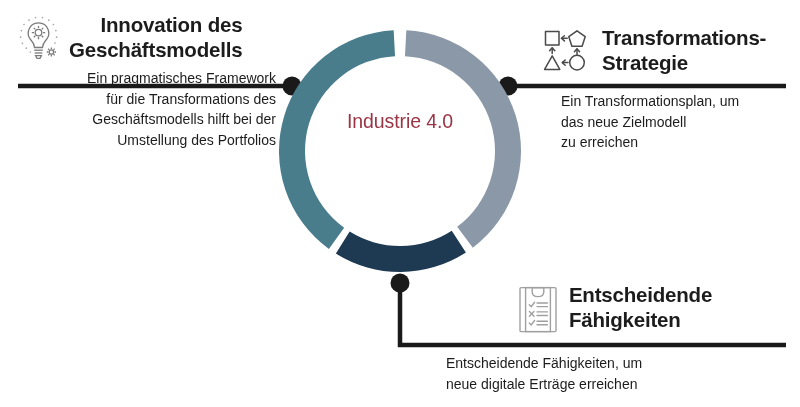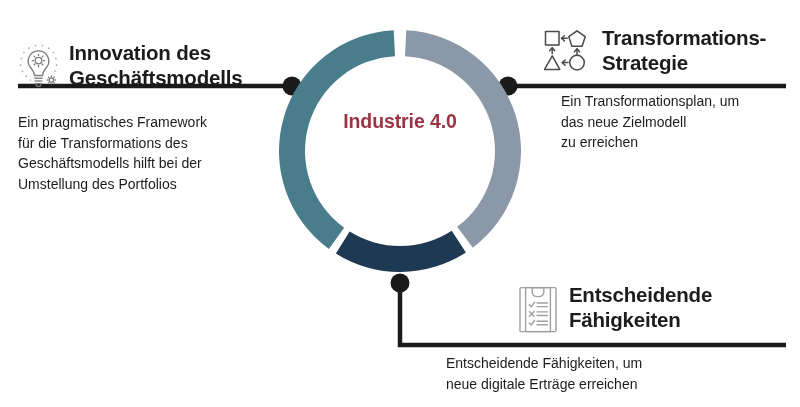--- a/index.html
+++ b/index.html
@@ -36,21 +36,21 @@
     height: 242px;
   }
 
   #center-label {
     position: absolute;
     left: 300px;
     top: 109px;
     width: 200px;
     text-align: center;
     font-size: 19.5px;
-    font-weight: bold;
+    font-weight: normal;
     line-height: 25px;
     color: #9b3544;
     letter-spacing: -0.1px;
   }
   #center-label .l2 { display: block; }
 
   
   .section { position: absolute; }
 
   .head-row {
@@ -71,24 +71,24 @@
     white-space: pre-line;
   }
   .sect-body {
     font-size: 14px;
     line-height: 20.5px;
     color: #1c1c1c;
     white-space: pre-line;
   }
 
   
-  #sec-innovation { left: 14px; top: 40px; width: 262px; }
+  #sec-innovation { left: 14px; top: 12px; width: 262px; text-align: right; }
   #sec-innovation .head-row { align-items: flex-start; }
   #sec-innovation .sect-icon { margin-top: 2px; }
-  #sec-innovation .sect-body { margin-top: 20px; margin-left: 4px; }
+  #sec-innovation .sect-body { margin-top: 4px; margin-left: 4px; }
 
   
   #sec-transformation { left: 541px; top: 24px; width: 256px; }
   #sec-transformation .head-row { align-items: flex-end; }
   #sec-transformation .sect-icon { margin-top: 3px; }
   #sec-transformation .sect-body { margin-top: 16px; margin-left: 20px; }
 
   
   #sec-capabilities { left: 438px; top: 282px; width: 352px; }
   #sec-capabilities .head-row { align-items: flex-start; justify-content: center; }

